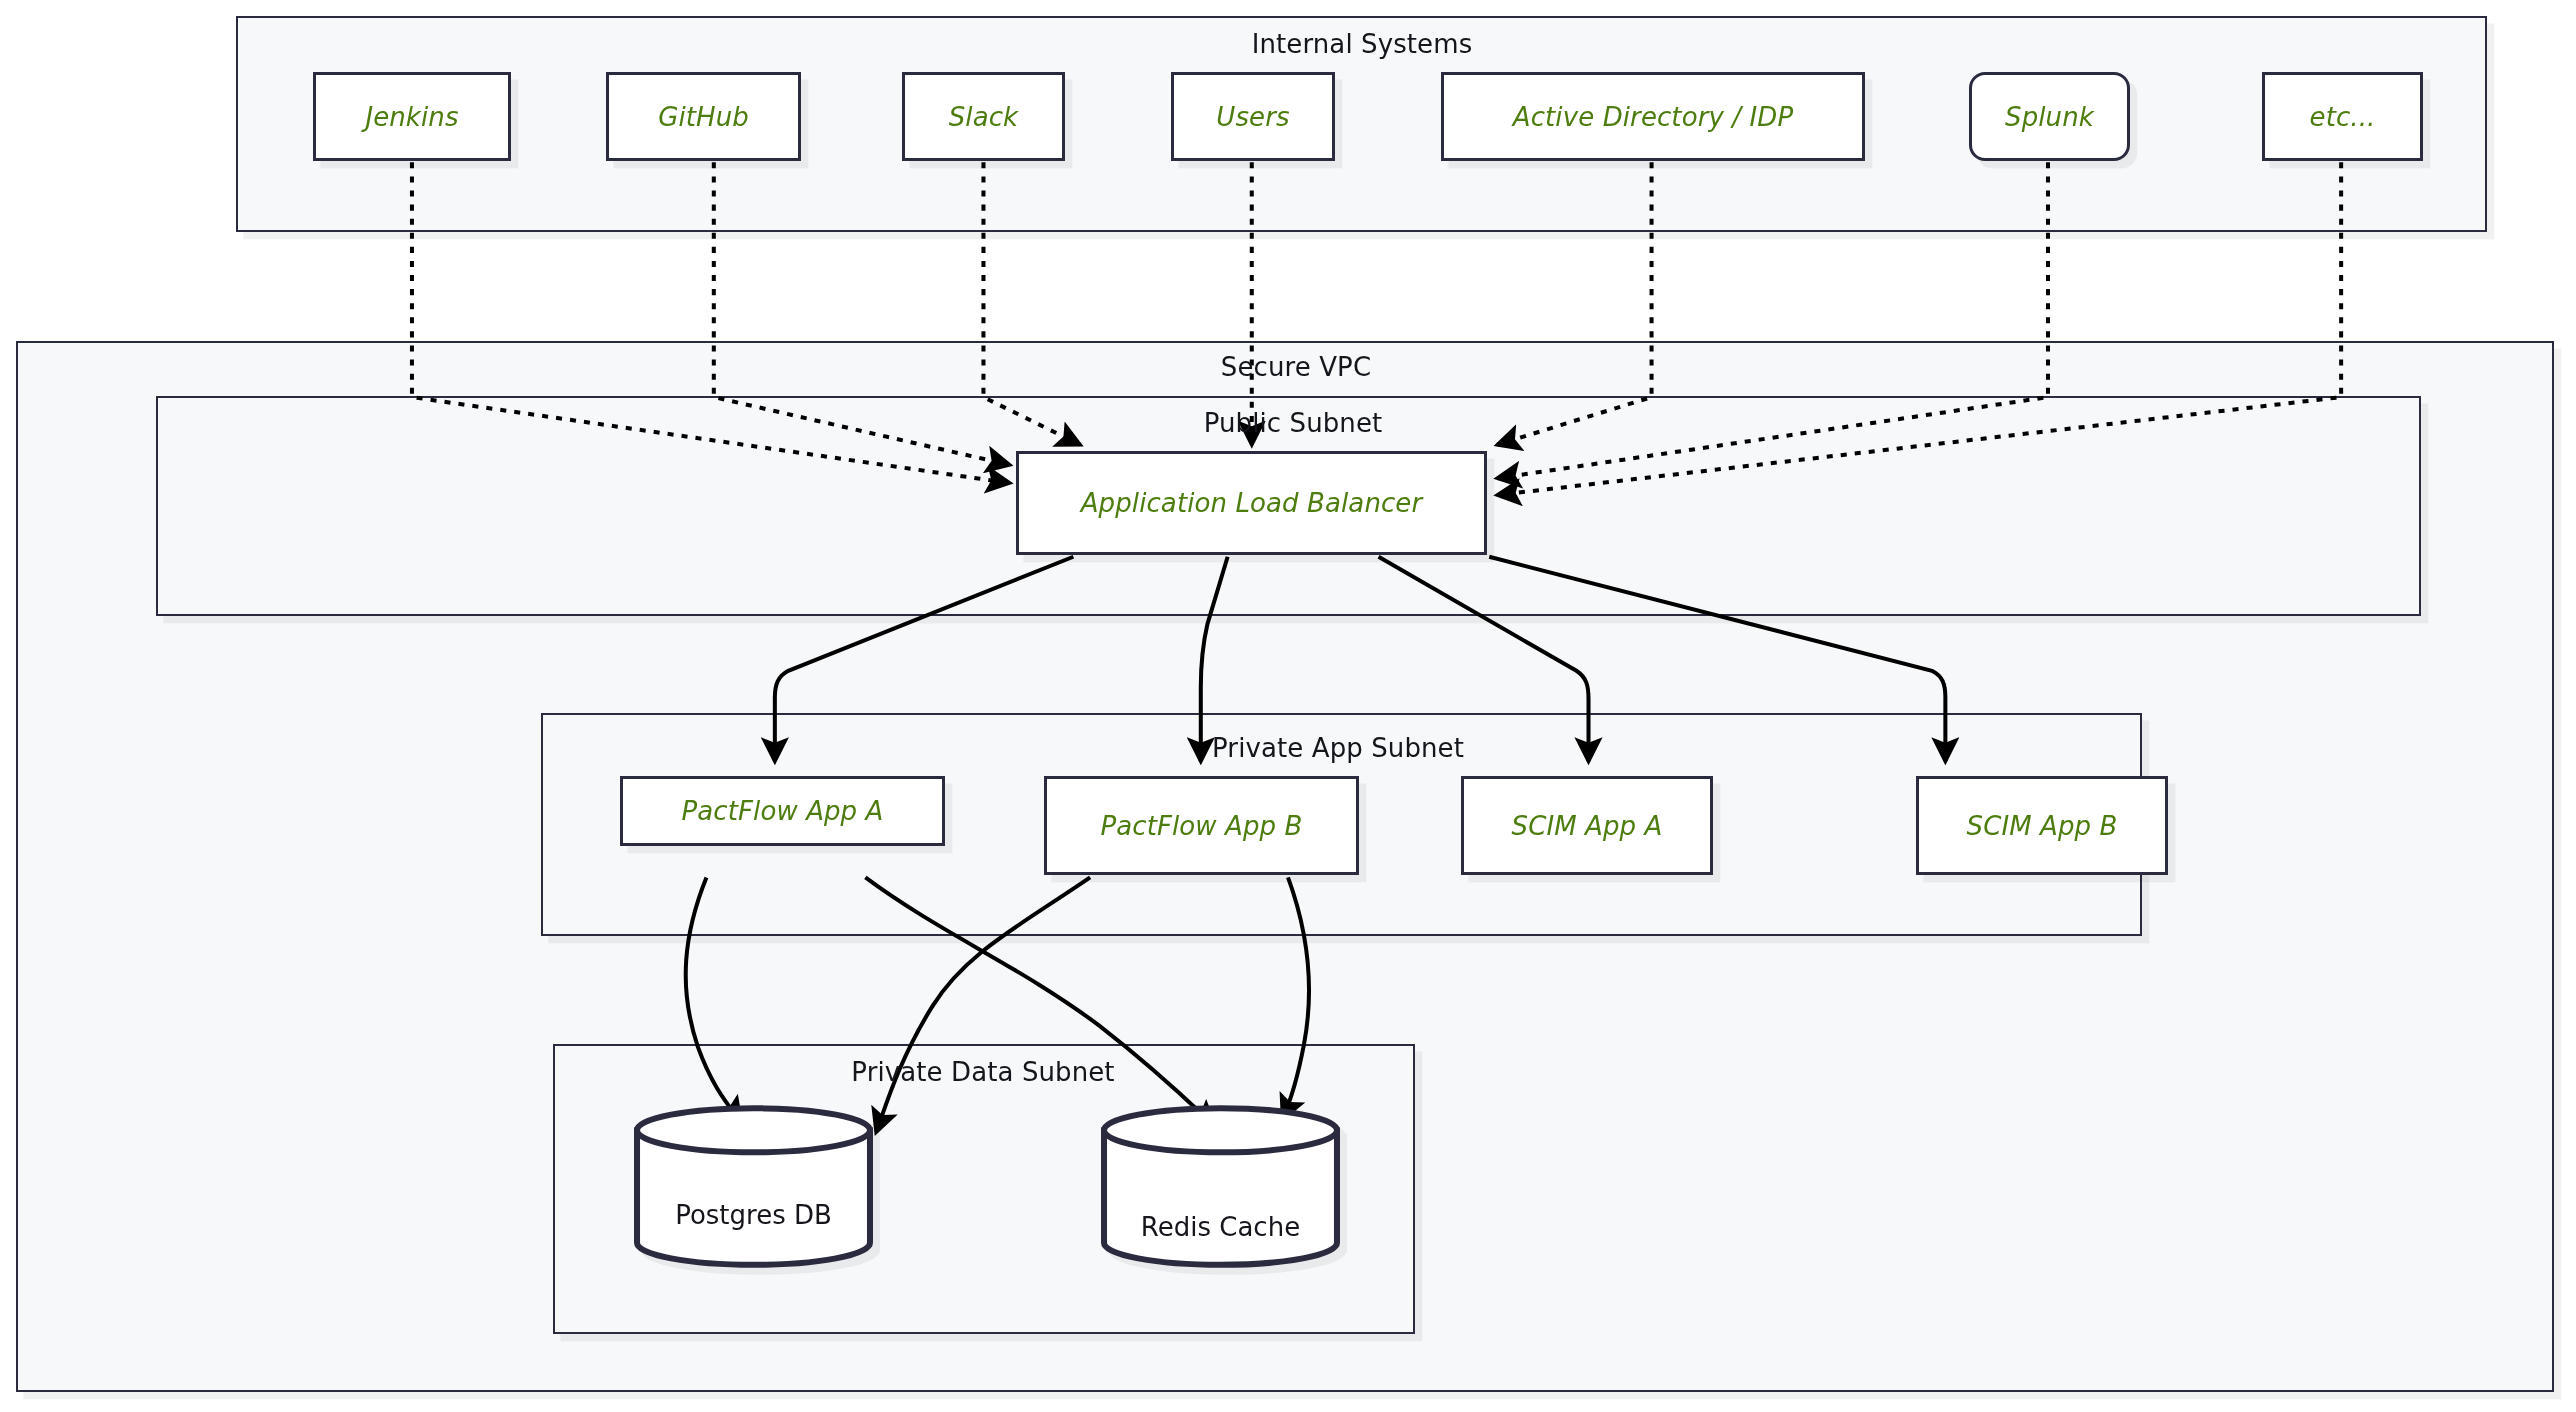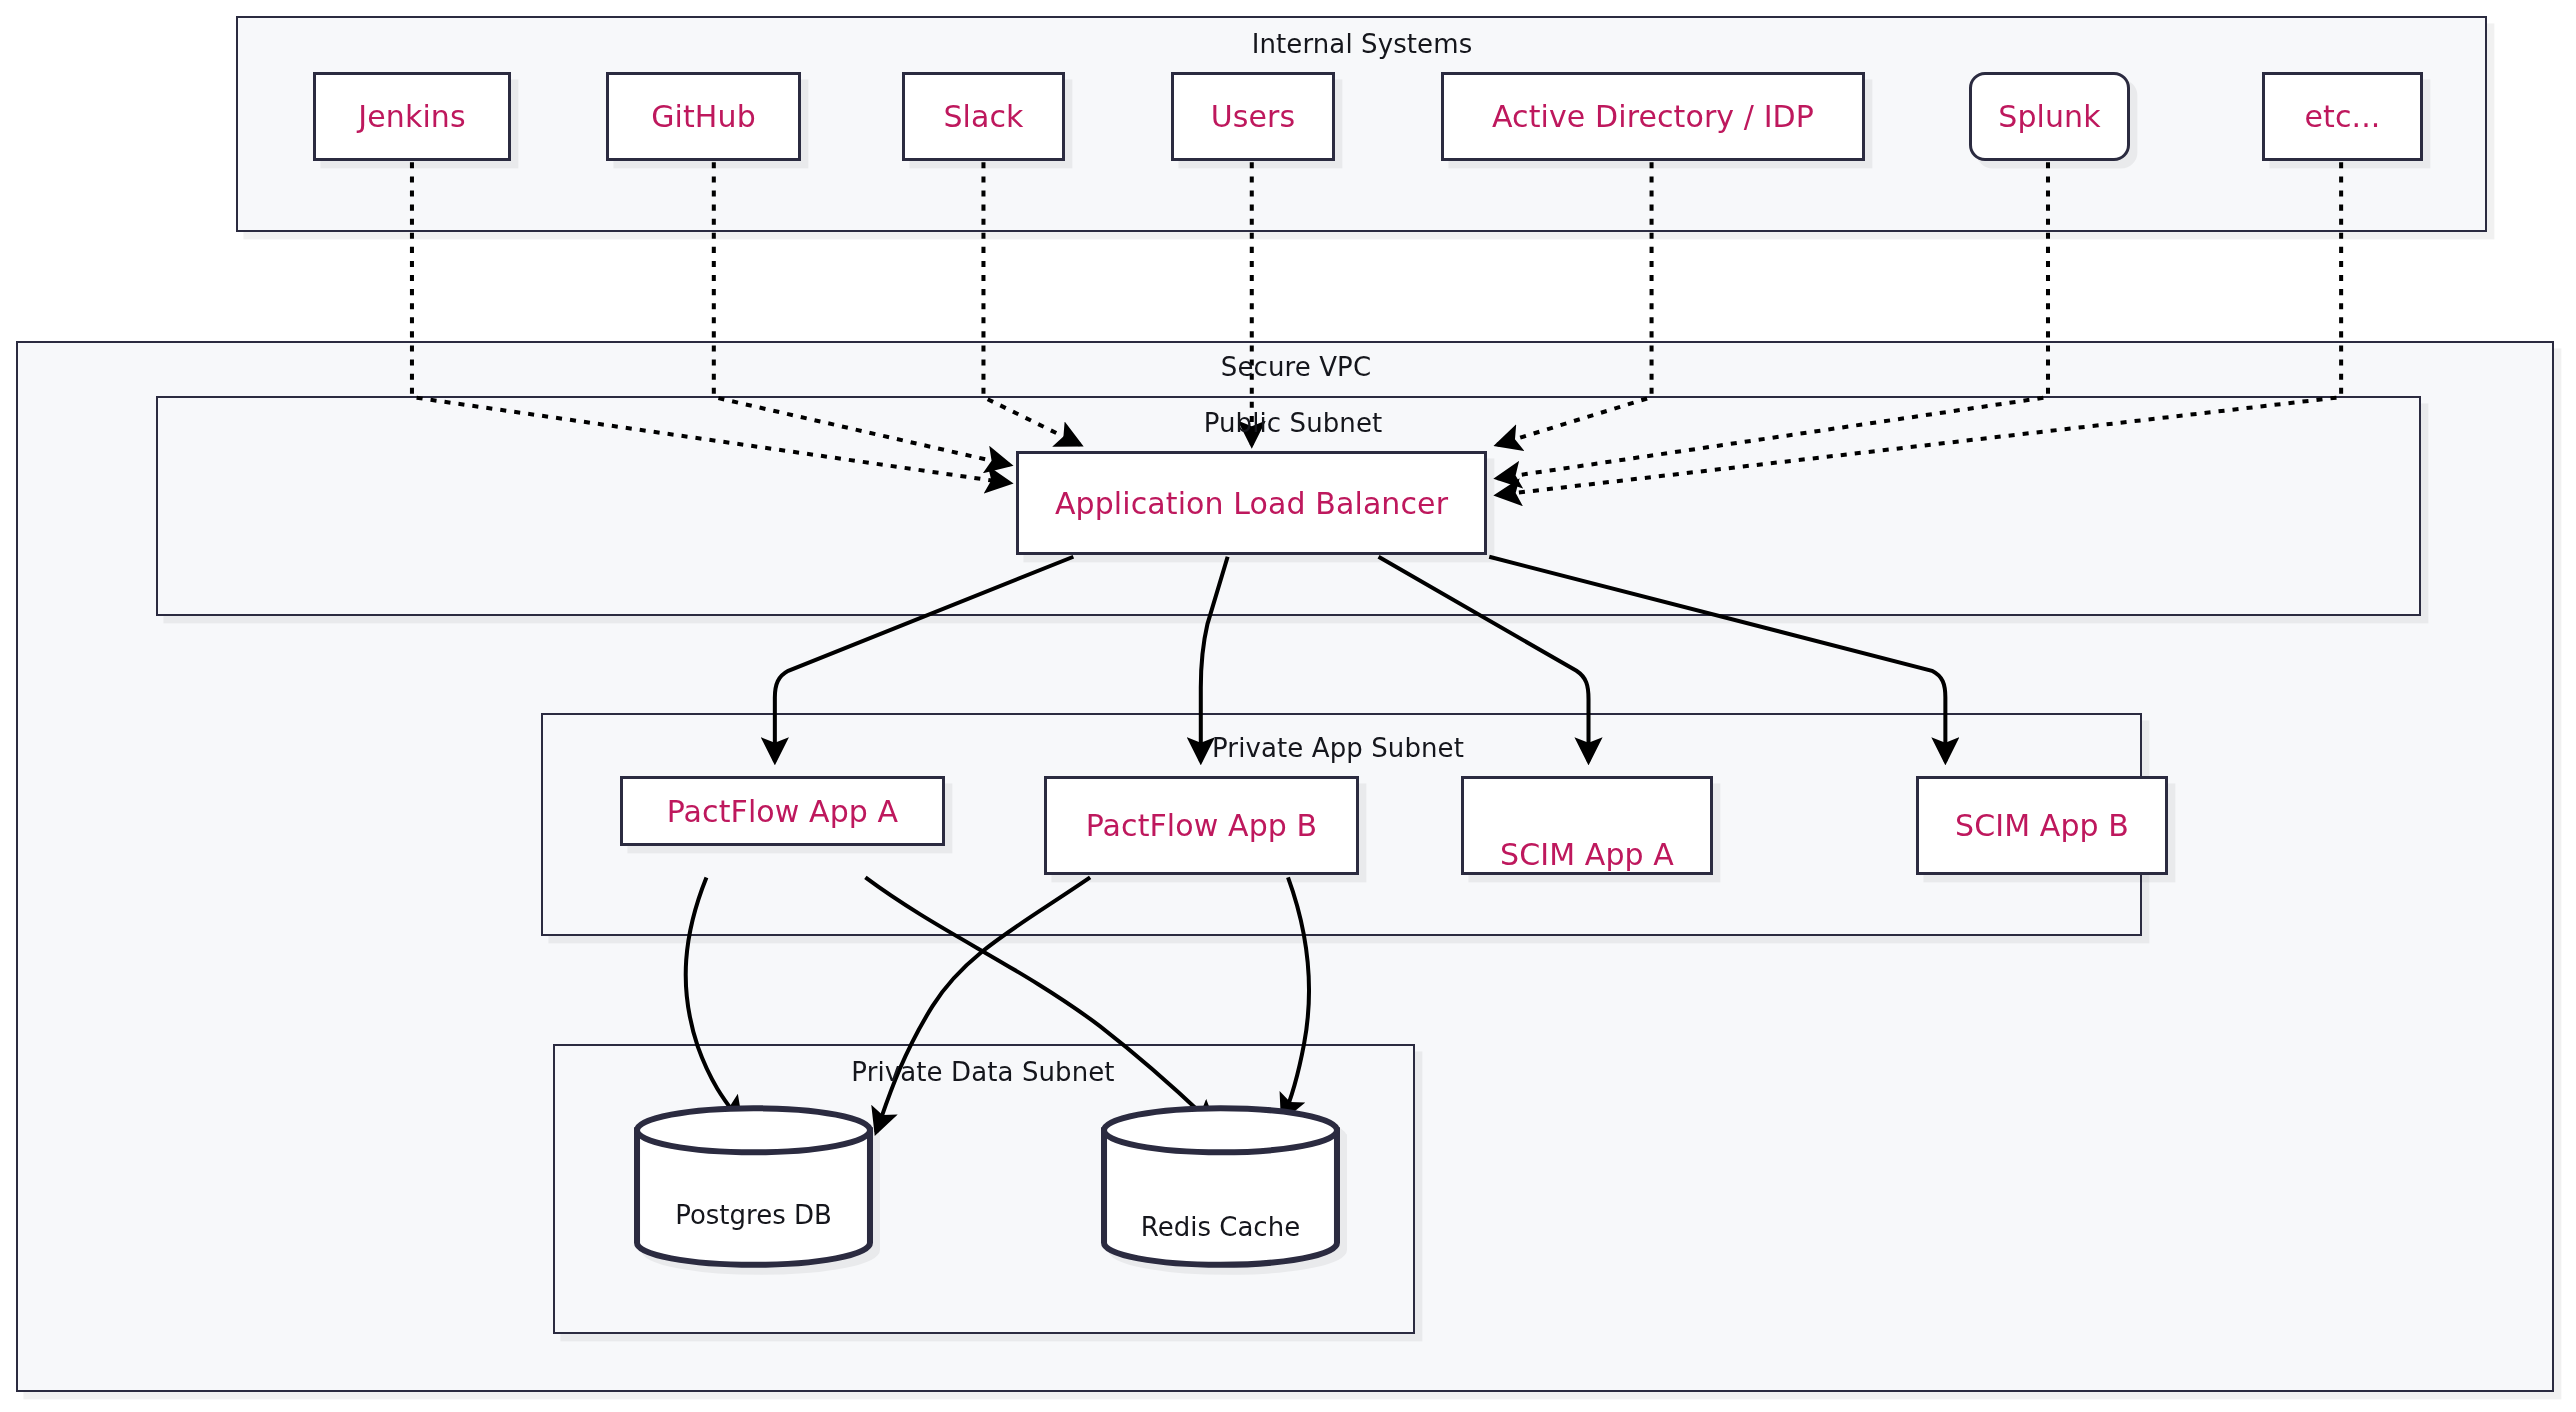--- a/index.html
+++ b/index.html
@@ -43,24 +43,25 @@
     background: #ffffff;
     border: 3.4px solid #2b2b40;
     box-shadow: 7.4px 7.4px 0 0 rgba(0,0,0,0.055);
     box-sizing: border-box;
     display: flex;
     align-items: center;
     justify-content: center;
     z-index: 14;
   }
   .node-label {
-    font-size: 30px;
-    color: #be185d;
+    font-size: 26px;
+    color: #4d7c0f;
     white-space: nowrap;
     letter-spacing: 0.1px;
+    font-style: italic;
   }
 
   
   .db {
     position: absolute;
     z-index: 14;
     filter: drop-shadow(7.4px 7.4px 0 rgba(0,0,0,0.055));
   }
   .db svg { display: block; overflow: visible; }
   .db-label {
@@ -138,21 +139,21 @@
 
   <div class="cluster" style="left:541px; top:713px; width:1601px; height:223px;"></div>
   <div class="cluster-label" style="left:1338px; top:733px;">Private App Subnet</div>
 
   <div class="node" style="left:620px; top:776px; width:325px; height:70px;">
     <span class="node-label">PactFlow App A</span>
   </div>
   <div class="node" style="left:1044px; top:776px; width:315px; height:99px;">
     <span class="node-label">PactFlow App B</span>
   </div>
-  <div class="node" style="left:1461px; top:776px; width:252px; height:99px;align-items:flex-end;">
+  <div class="node" style="left:1461px; top:776px; width:252px; height:99px;">
     <span class="node-label">SCIM App A</span>
   </div>
   <div class="node" style="left:1916px; top:776px; width:252px; height:99px;">
     <span class="node-label">SCIM App B</span>
   </div>
 
   <div class="cluster" style="left:553px; top:1044px; width:862px; height:290px;"></div>
   <div class="cluster-label" style="left:983px; top:1057px;">Private Data Subnet</div>
 
   <div class="db" style="left:633px; top:1106px; width:241px; height:161px;">

